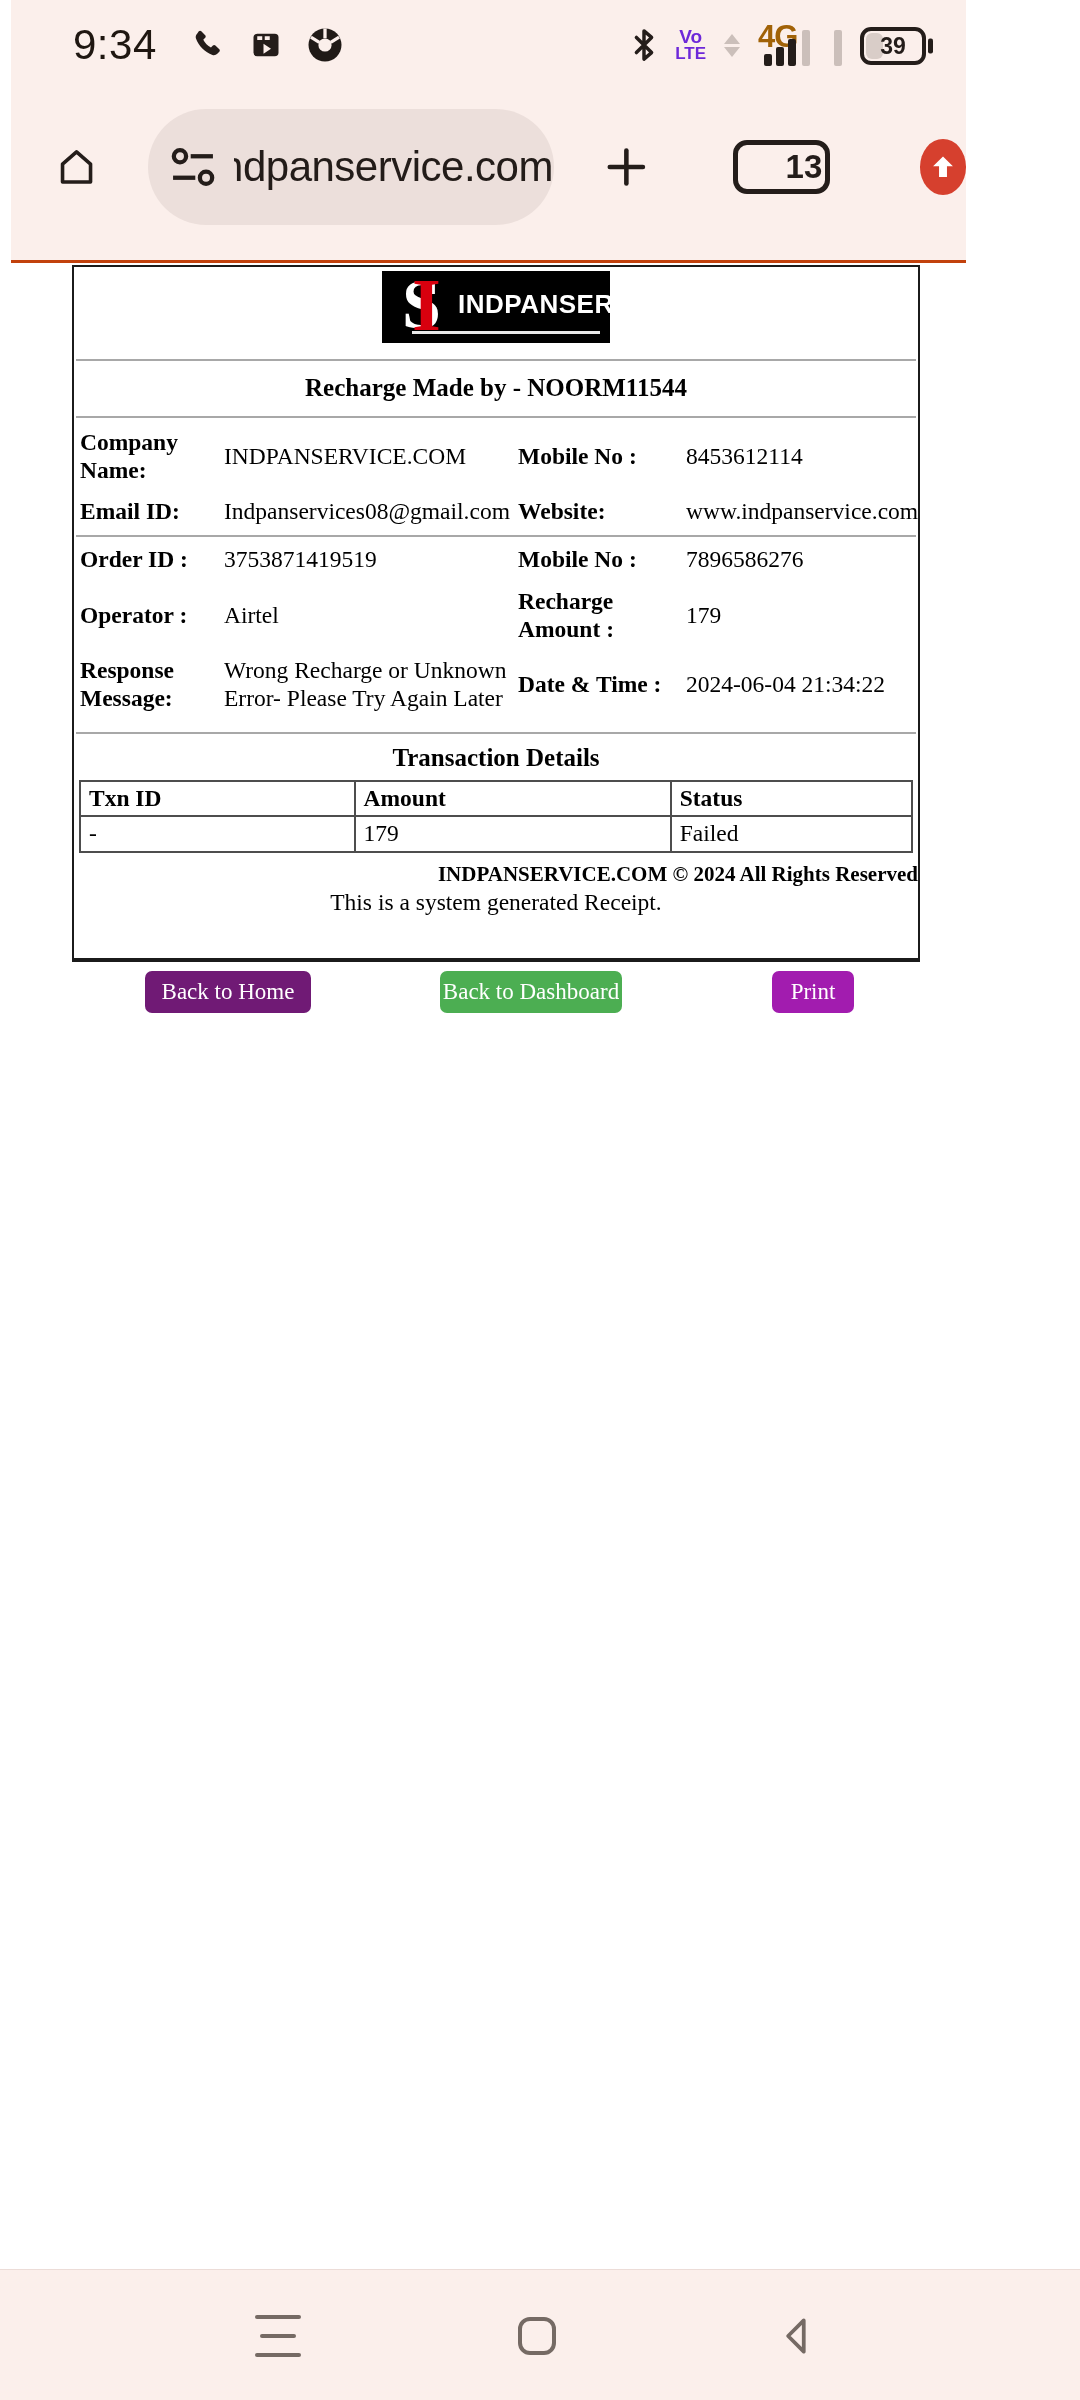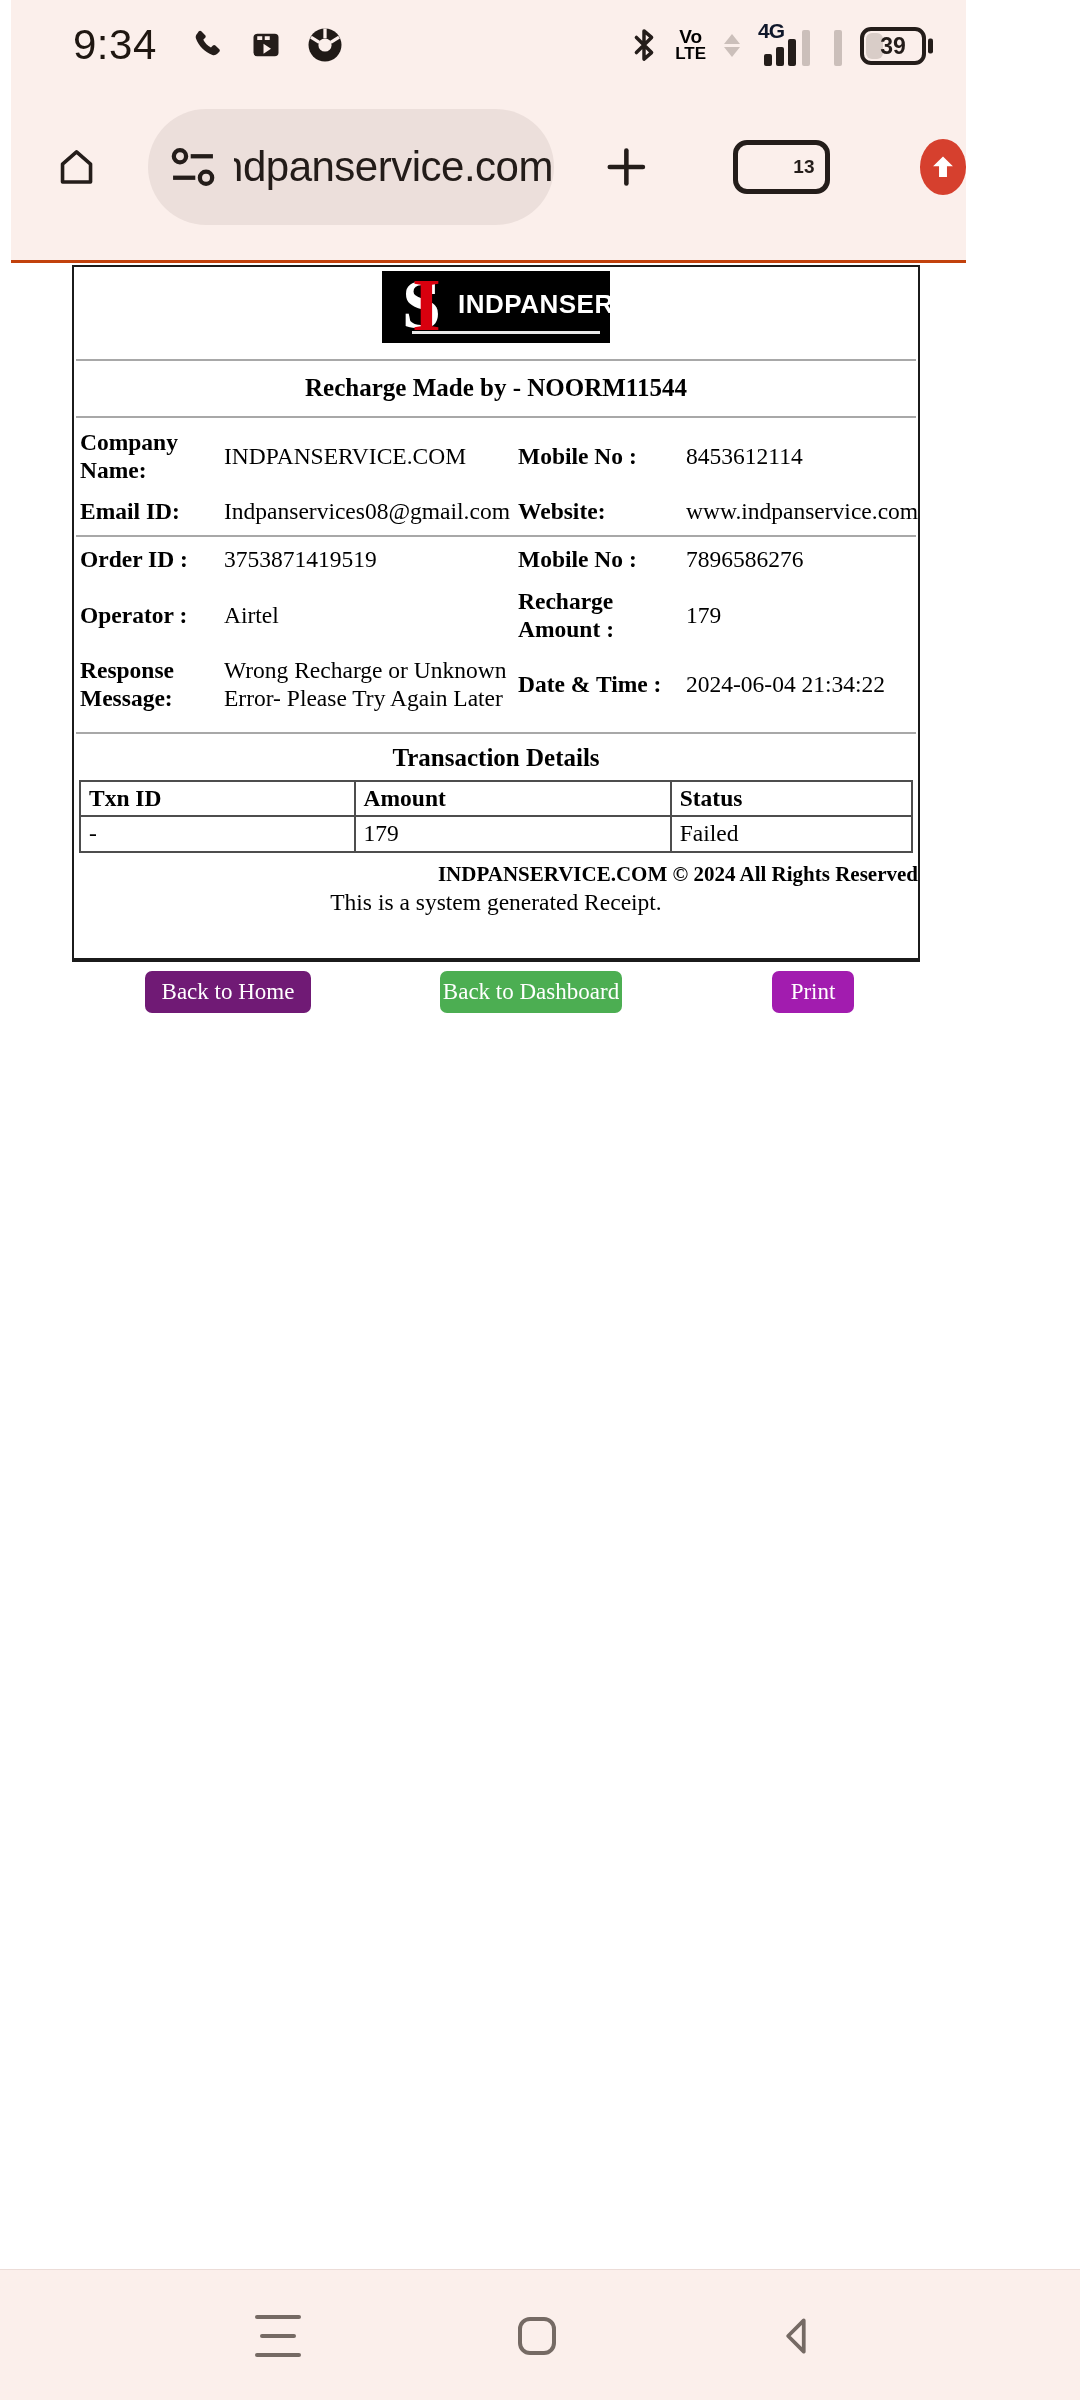--- a/index.html
+++ b/index.html
@@ -4,44 +4,44 @@
 <style>
   html,body{margin:0;padding:0;background:#fff;}
   .screen{position:relative;width:1080px;height:2400px;overflow:hidden;background:#ffffff;font-family:"Liberation Sans",sans-serif;}
 
   
   .top-chrome{position:absolute;top:0;left:11px;width:955px;height:263px;background:#fbefeb;border-bottom:3px solid #c2410c;box-sizing:border-box;}
   .status-bar{display:flex;align-items:center;height:84px;padding:6px 40px 0 62px;box-sizing:border-box;}
   .time{font-size:42px;font-weight:500;color:#1f1711;letter-spacing:0.5px;}
   .sb-left-icons{display:flex;align-items:center;gap:26px;margin-left:32px;}
   .sb-right{display:flex;align-items:center;gap:18px;margin-left:auto;}
-  .volte{display:flex;flex-direction:column;align-items:center;line-height:0.92;color:#000000;font-weight:700;}
+  .volte{display:flex;flex-direction:column;align-items:center;line-height:0.92;color:#6d28d9;font-weight:700;}
   .volte .l1{font-size:19px;}
   .volte .l2{font-size:17px;}
   .updown{display:flex;flex-direction:column;gap:3px;align-items:center;}
   .updown .tri-up{width:0;height:0;border-left:8px solid transparent;border-right:8px solid transparent;border-bottom:10px solid #cbbfba;}
   .updown .tri-dn{width:0;height:0;border-left:8px solid transparent;border-right:8px solid transparent;border-top:10px solid #cbbfba;}
   .sig{position:relative;width:58px;height:42px;}
-  .sig .g4{position:absolute;top:-5px;left:0;font-size:21px;font-weight:700;color:#0f172a;letter-spacing:-1px;}
+  .sig .g4{position:absolute;top:-5px;left:0;font-size:31px;font-weight:700;color:#a16207;letter-spacing:-1px;}
   .sig i{position:absolute;bottom:0;width:8px;border-radius:2px;background:#241d1a;}
   .sig .b1{left:6px;height:12px;}
   .sig .b2{left:18px;height:19px;}
   .sig .b3{left:30px;height:27px;}
   .sig .b4{left:44px;height:36px;background:#cbbfba;}
   .sim2{width:8px;height:36px;border-radius:2px;background:#cbbfba;margin-top:6px;}
   .battery{position:relative;width:58px;height:30px;border:4px solid #241d1a;border-radius:11px;display:flex;align-items:center;justify-content:center;margin-top:2px;}
   .battery .fill{position:absolute;left:2px;top:2px;bottom:2px;width:17px;border-radius:6px;background:#d9cdc8;}
   .battery .pct{position:relative;font-size:23px;font-weight:600;color:#241d1a;z-index:1;}
   .battery .nub{position:absolute;right:-11px;top:50%;transform:translateY(-50%);width:5px;height:15px;border-radius:2px;background:#241d1a;}
 
   .toolbar{display:flex;align-items:center;height:172px;padding:0 0 6px 44px;box-sizing:border-box;}
   .pill{display:flex;align-items:center;width:486px;height:116px;border-radius:58px;background:#ecdfdb;margin-left:50px;padding-left:22px;box-sizing:border-box;}
   .url-text{display:inline-block;overflow:hidden;white-space:nowrap;text-indent:-14px;margin-left:18px;font-size:42px;color:#231c19;letter-spacing:-0.5px;max-width:400px;}
   .plusbtn{margin-left:50px;}
-  .tabbox{margin-left:84px;width:50px;height:44px;border:5px solid #241d1a;border-radius:14px;display:flex;align-items:center;justify-content:center;font-size:19px;font-weight:700;color:#241d1a;padding-left:45px;}
+  .tabbox{margin-left:84px;width:50px;height:44px;border:5px solid #241d1a;border-radius:14px;display:flex;align-items:center;justify-content:center;font-size:33px;font-weight:700;color:#241d1a;padding-left:45px;}
   .redbadge{margin-left:90px;width:56px;height:56px;border-radius:50%;background:#d6402e;display:flex;align-items:center;justify-content:center;}
 
   
   .content{position:absolute;top:263px;left:0;width:1080px;height:2006px;background:#ffffff;font-family:"Liberation Serif",serif;color:#000;}
   .card{position:absolute;top:2px;left:72px;width:848px;border:2px solid #1b1b1b;border-bottom-width:4px;box-sizing:border-box;background:#fff;}
   .logo-wrap{padding:4px 0 16px 0;text-align:center;}
   .logo{display:inline-block;position:relative;width:228px;height:72px;background:#000;vertical-align:top;}
   .logo .gS{position:absolute;left:20px;top:-6px;font-family:"Liberation Serif",serif;font-weight:700;font-size:70px;color:#fff;}
   .logo .gI{position:absolute;left:30px;top:-8px;font-family:"Liberation Serif",serif;font-weight:700;font-size:74px;color:#d8000e;}
   .logo .gT{position:absolute;left:76px;top:18px;font-family:"Liberation Sans",sans-serif;font-weight:700;font-size:26px;color:#fff;letter-spacing:0.5px;}

